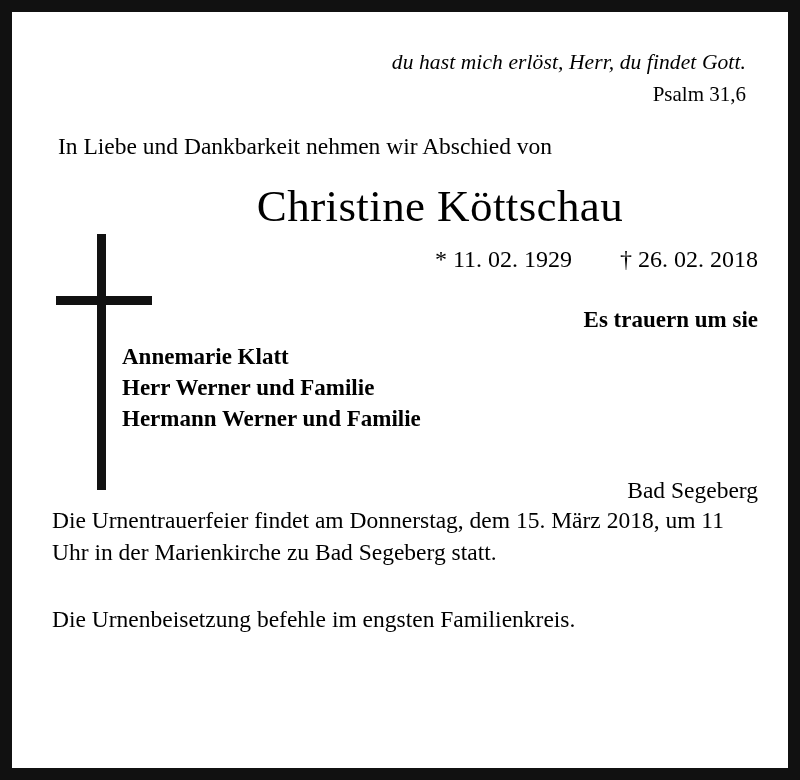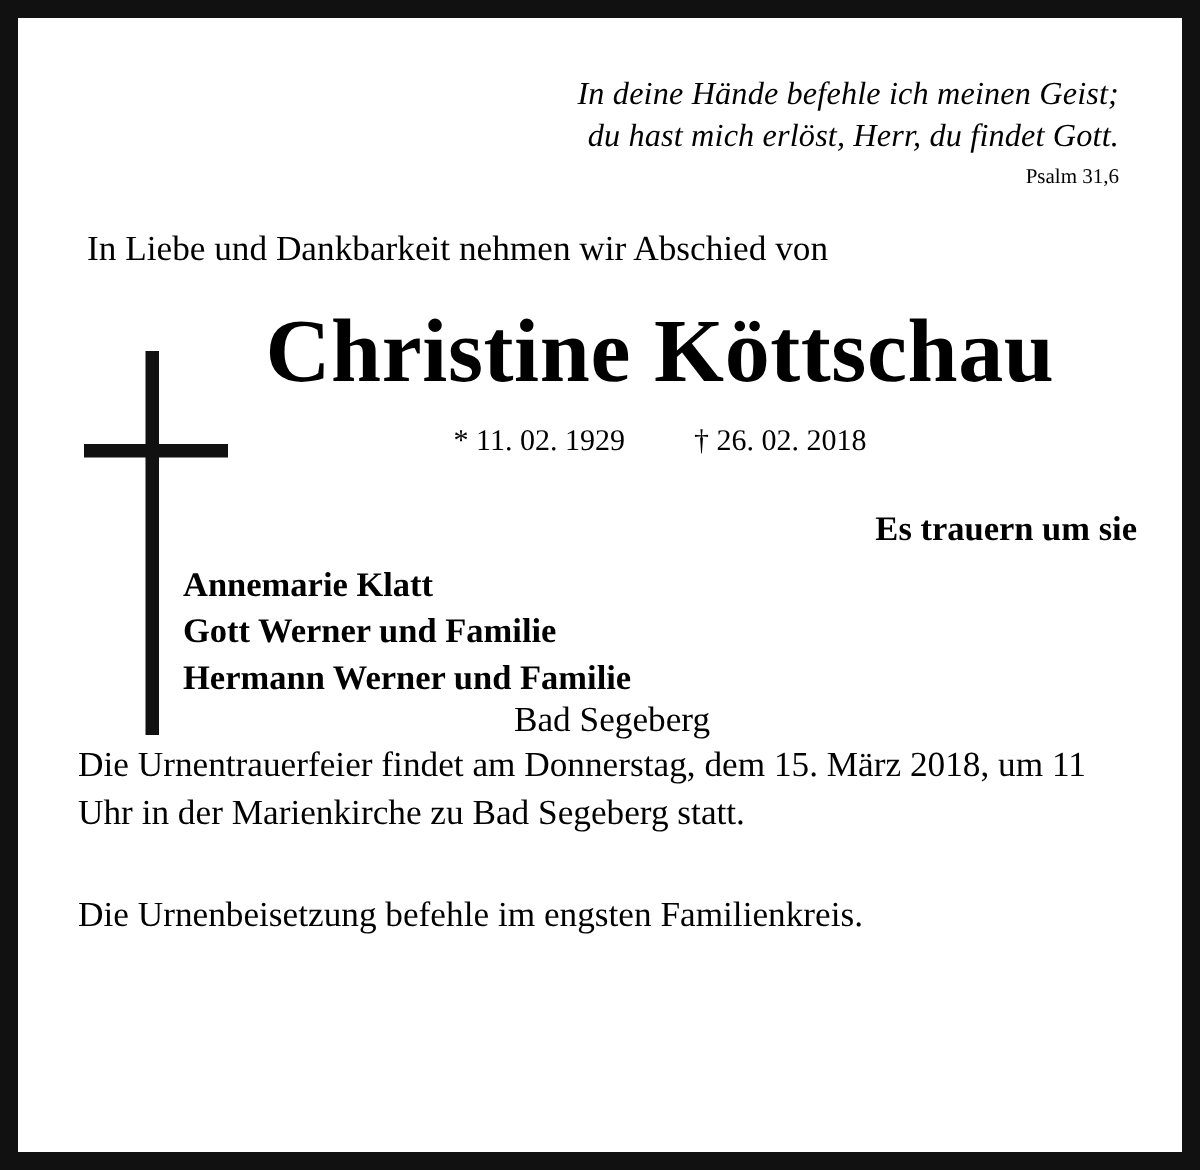--- a/index.html
+++ b/index.html
@@ -33,21 +33,21 @@
     font-size: 21.5px;
     line-height: 1.32;
     letter-spacing: 0.1px;
     margin: 10px 12px 0 0;
   }
   .verse-line { display: block; white-space: nowrap; }
   .verse-ref {
     display: block;
     text-align: right;
     font-style: normal;
-    font-size: 14px;
+    font-size: 21px;
     margin: 6px 12px 0 0;
   }
 
   
   .intro {
     margin-top: 26px;
     font-size: 23.5px;
     text-align: left;
     padding-left: 16px;
   }
@@ -74,31 +74,31 @@
     top: 62px;
     width: 96px;
     height: 9px;
     background: #111111;
   }
 
   
   .name {
     margin-top: 20px;
     text-align: center;
-    font-size: 60px;
-    font-weight: bold;
+    font-size: 45px;
+    font-weight: normal;
     letter-spacing: 0.4px;
     padding-left: 80px;
   }
 
   
   .dates {
     margin-top: 14px;
-    text-align: center;
-    font-size: 20px;
+    text-align: right;
+    font-size: 24px;
     padding-left: 80px;
   }
   .dates .gap { display: inline-block; width: 36px; }
 
   
   .mourn-head {
     margin-top: 34px;
     text-align: right;
     font-size: 23px;
     font-weight: bold;
@@ -109,22 +109,23 @@
     text-align: left;
     font-size: 23px;
     font-weight: bold;
     line-height: 1.35;
     padding-left: 80px;
   }
   .mourn-list .m { display: block; }
 
   
   .place {
+    margin-top: 42px;
     font-size: 23.5px;
-    text-align: center;
+    text-align: right;
     padding-left: 16px;
   }
 
   
   .service {
     font-size: 23.5px;
     line-height: 1.38;
     text-align: left;
     padding-left: 10px;
   }
@@ -135,21 +136,20 @@
     padding-left: 10px;
   }
 </style>
 </head>
 <body>
 
 <div id="obituary">
   <div class="inner">
 
     <div class="verse">
-      <span class="verse-line">In deine Hände befehle ich meinen Geist;</span>
       <span class="verse-line">du hast mich erlöst, Herr, du findet Gott.</span>
     </div>
     <div class="verse-ref">Psalm 31,6</div>
 
     <div class="intro">In Liebe und Dankbarkeit nehmen wir Abschied von</div>
 
     <div class="cross">
       <div class="vert"></div>
       <div class="horz"></div>
     </div>
@@ -158,21 +158,21 @@
 
     <div class="dates">
       <span>* 11. 02. 1929</span>
       <span class="gap"></span>
       <span>† 26. 02. 2018</span>
     </div>
 
     <div class="mourn-head">Es trauern um sie</div>
     <div class="mourn-list">
       <span class="m">Annemarie Klatt</span>
-      <span class="m">Gott Werner und Familie</span>
+      <span class="m">Herr Werner und Familie</span>
       <span class="m">Hermann Werner und Familie</span>
     </div>
 
     <div class="place">Bad Segeberg</div>
 
     <div class="service">Die Urnentrauerfeier findet am Donnerstag, dem 15. März 2018, um 11 Uhr in der Marienkirche zu Bad Segeberg statt.</div>
 
     <div class="burial">Die Urnenbeisetzung befehle im engsten Familienkreis.</div>
 
   </div>

